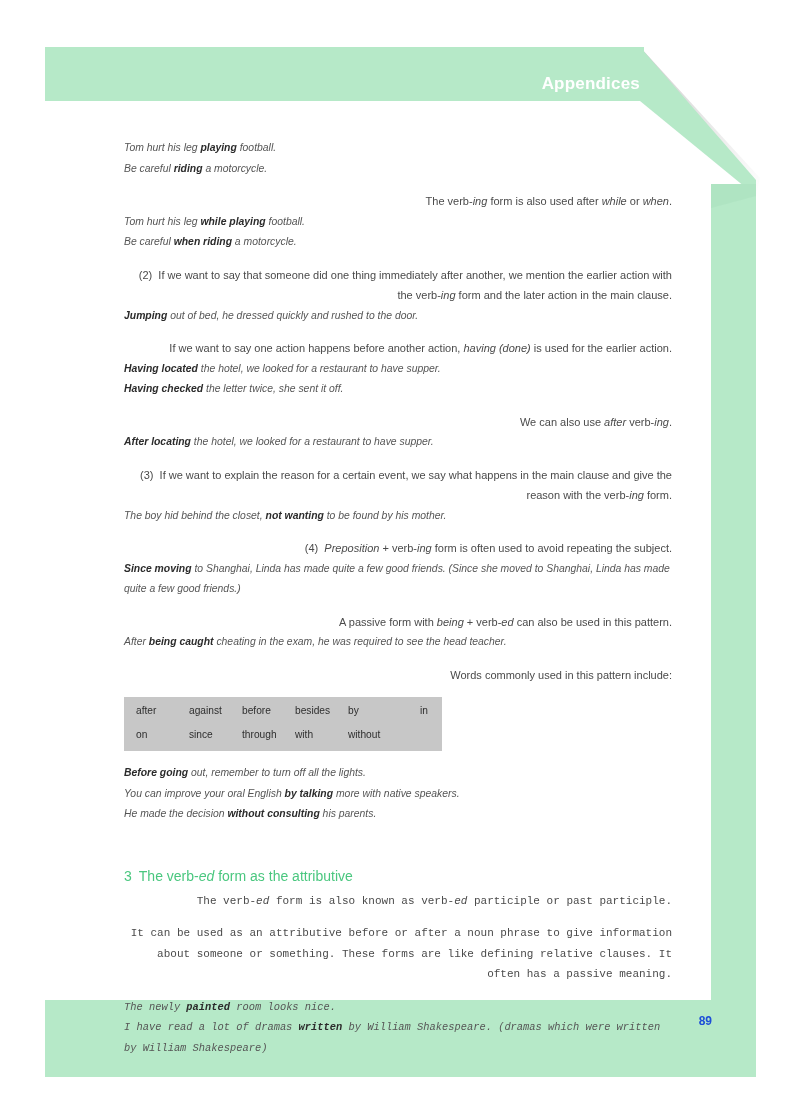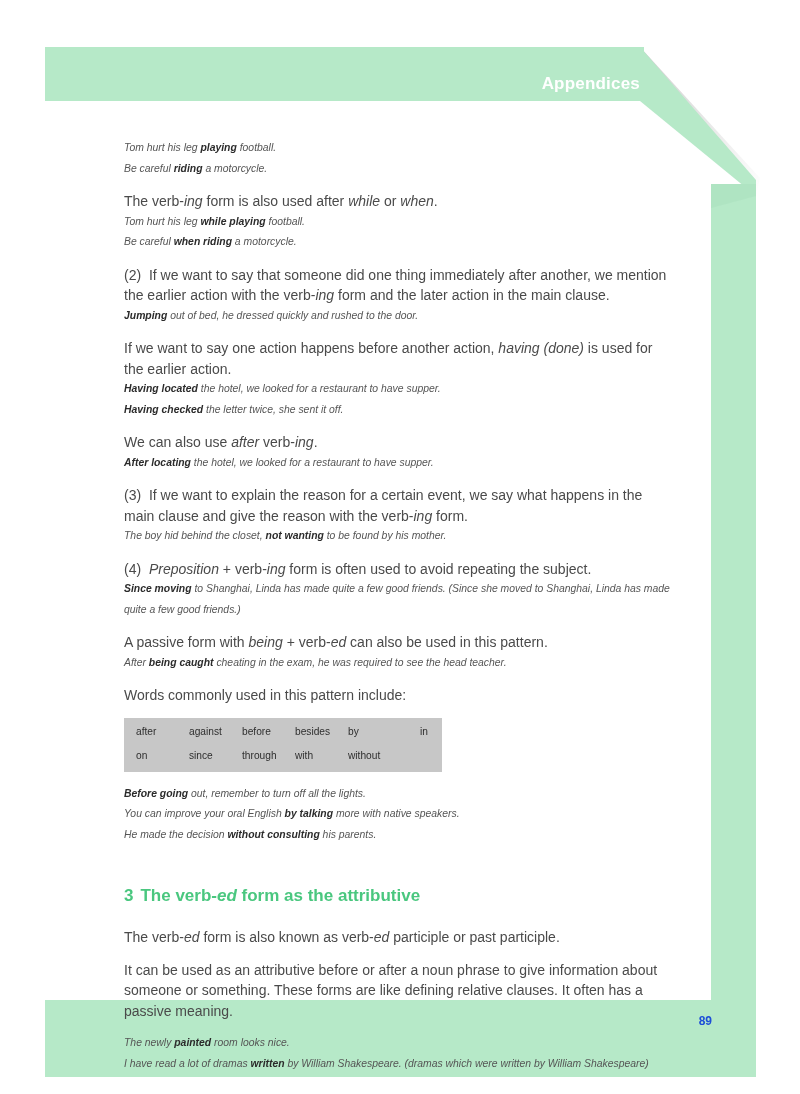--- a/index.html
+++ b/index.html
@@ -27,25 +27,25 @@
 
   
   .content{
     position:absolute;
     left:124px;top:138px;width:548px;
   }
 
   p{margin:0;}
 
   .para{
-    font-size:14px;
+    font-size:11px;
     line-height:20.5px;
     color:#4a4a4a;
     margin:0 0 0 0;
-    text-align:left;
+    text-align:right;
   }
   .ex{
     font-style:italic;
     font-size:10.4px;
     line-height:20.5px;
     color:#555555;
   }
   .ex b,.ex strong{font-weight:bold;font-style:italic;color:#2b2b2b;}
   .para i,.para em{font-style:italic;}
   .gap{height:12px;}
@@ -65,29 +65,29 @@
     line-height:14px;
     vertical-align:top;
     border:0;
   }
   .prep-table td.last{padding-left:0;text-align:right;padding-right:14px;}
   .prep-table tr.row2 td{padding-top:3px;padding-bottom:9px;margin-top:16px;}
 
   
   .sec-head{
     margin-top:42px;
-    font-size:17px;
-    font-weight:bold;
+    font-size:14px;
+    font-weight:normal;
     color:#4ac77f;
     line-height:18px;
   }
   .sec-head .num{margin-right:7px;}
   .sec-head i{font-style:italic;}
 
-  .after-head{margin-top:22px;}
+  .after-head{margin-top:6px;font-family:Liberation Mono, monospace;}
 
   
   .page-num{
     position:absolute;
     left:0;top:1014px;width:712px;
     text-align:right;
     font-size:12px;font-weight:bold;color:#1d4ed8;
   }
 </style>
 </head>

